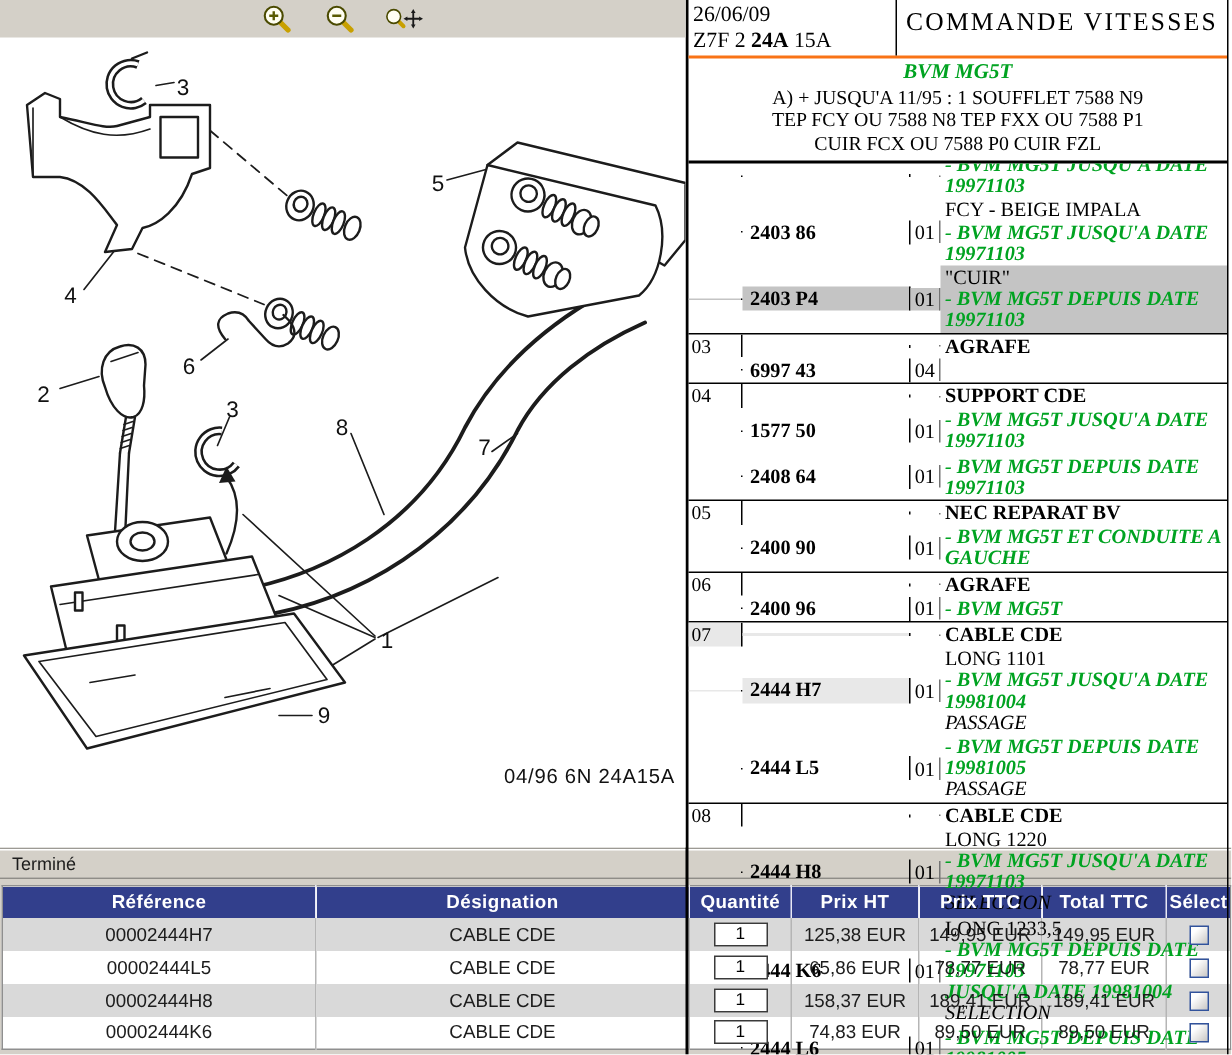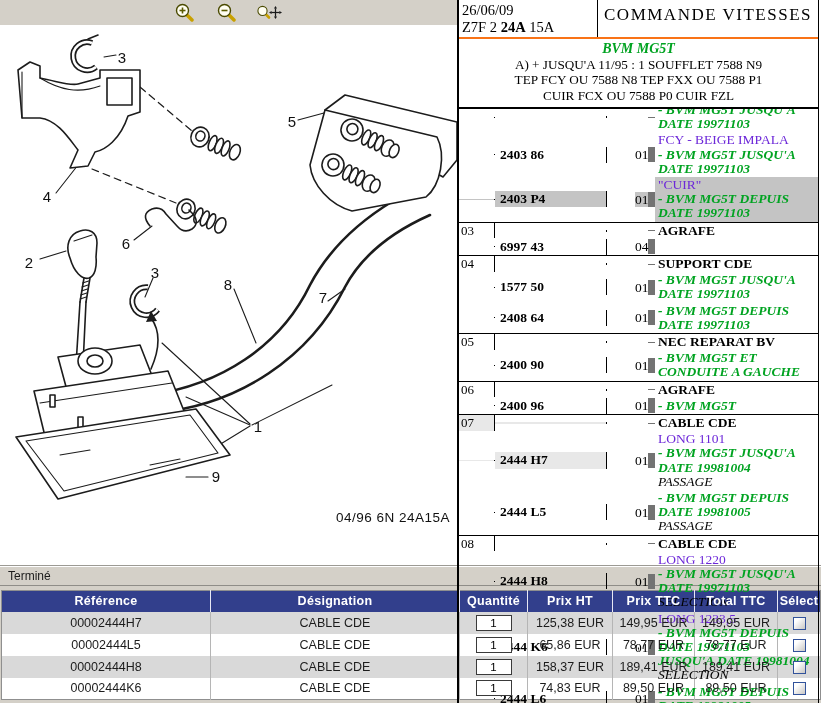--- a/index.html
+++ b/index.html
@@ -36,23 +36,23 @@
   .pec-info { border-bottom:2px solid #000; text-align:center; padding:2px 0 4px 0; }
   .pec-info .model { color:#00a321; font-weight:bold; font-style:italic; font-size:14px; line-height:16px; }
   .pec-info .info-line { font-size:13.2px; line-height:15.3px; color:#000; }
   .pec-table { border-bottom:2px solid #000; font-size:13.5px; line-height:14.2px; }
   .pblock { border-top:1px solid #000; overflow:hidden; }
   .pblock:first-child { border-top:none; }
   .prow { display:flex; align-items:center; }
   .prow.cliprow { margin-top:-7px; }
   .c-item { width:36px; border-right:1px solid #000; padding:1px 0 0 2px; font-size:13px; }
   .c-ref  { width:112px; border-right:1px solid #000; font-weight:bold; padding:1px 0 1px 5px; }
-  .c-qty  { width:20px; border-right:7px solid #737373; text-align:center; padding-top:1px;margin-left:28px; }
+  .c-qty  { width:20px; border-right:1px solid #737373; text-align:center; padding-top:1px; }
   .c-desc { flex:1; padding:1px 0 1px 3px; }
-  .dline.s-plain { color:#6d28d9; }
+  .dline.s-plain { color:#000000; }
   .dline.s-bold { color:#000; font-weight:bold; }
   .dline.s-green { color:#00a321; font-weight:bold; font-style:italic; }
   .dline.s-italic { color:#000; font-style:italic; }
   .hl-silver > div { background:#c4c4c4; }
   .hl-reflight .c-item, .hl-reflight .c-ref { background:#e8e8e8; }
 
   
   .statusbar {
     height:20px; background:#d4d0c8;
     border-top:1px solid #9c9a94; box-shadow:inset 0 1px 0 #ffffff;

